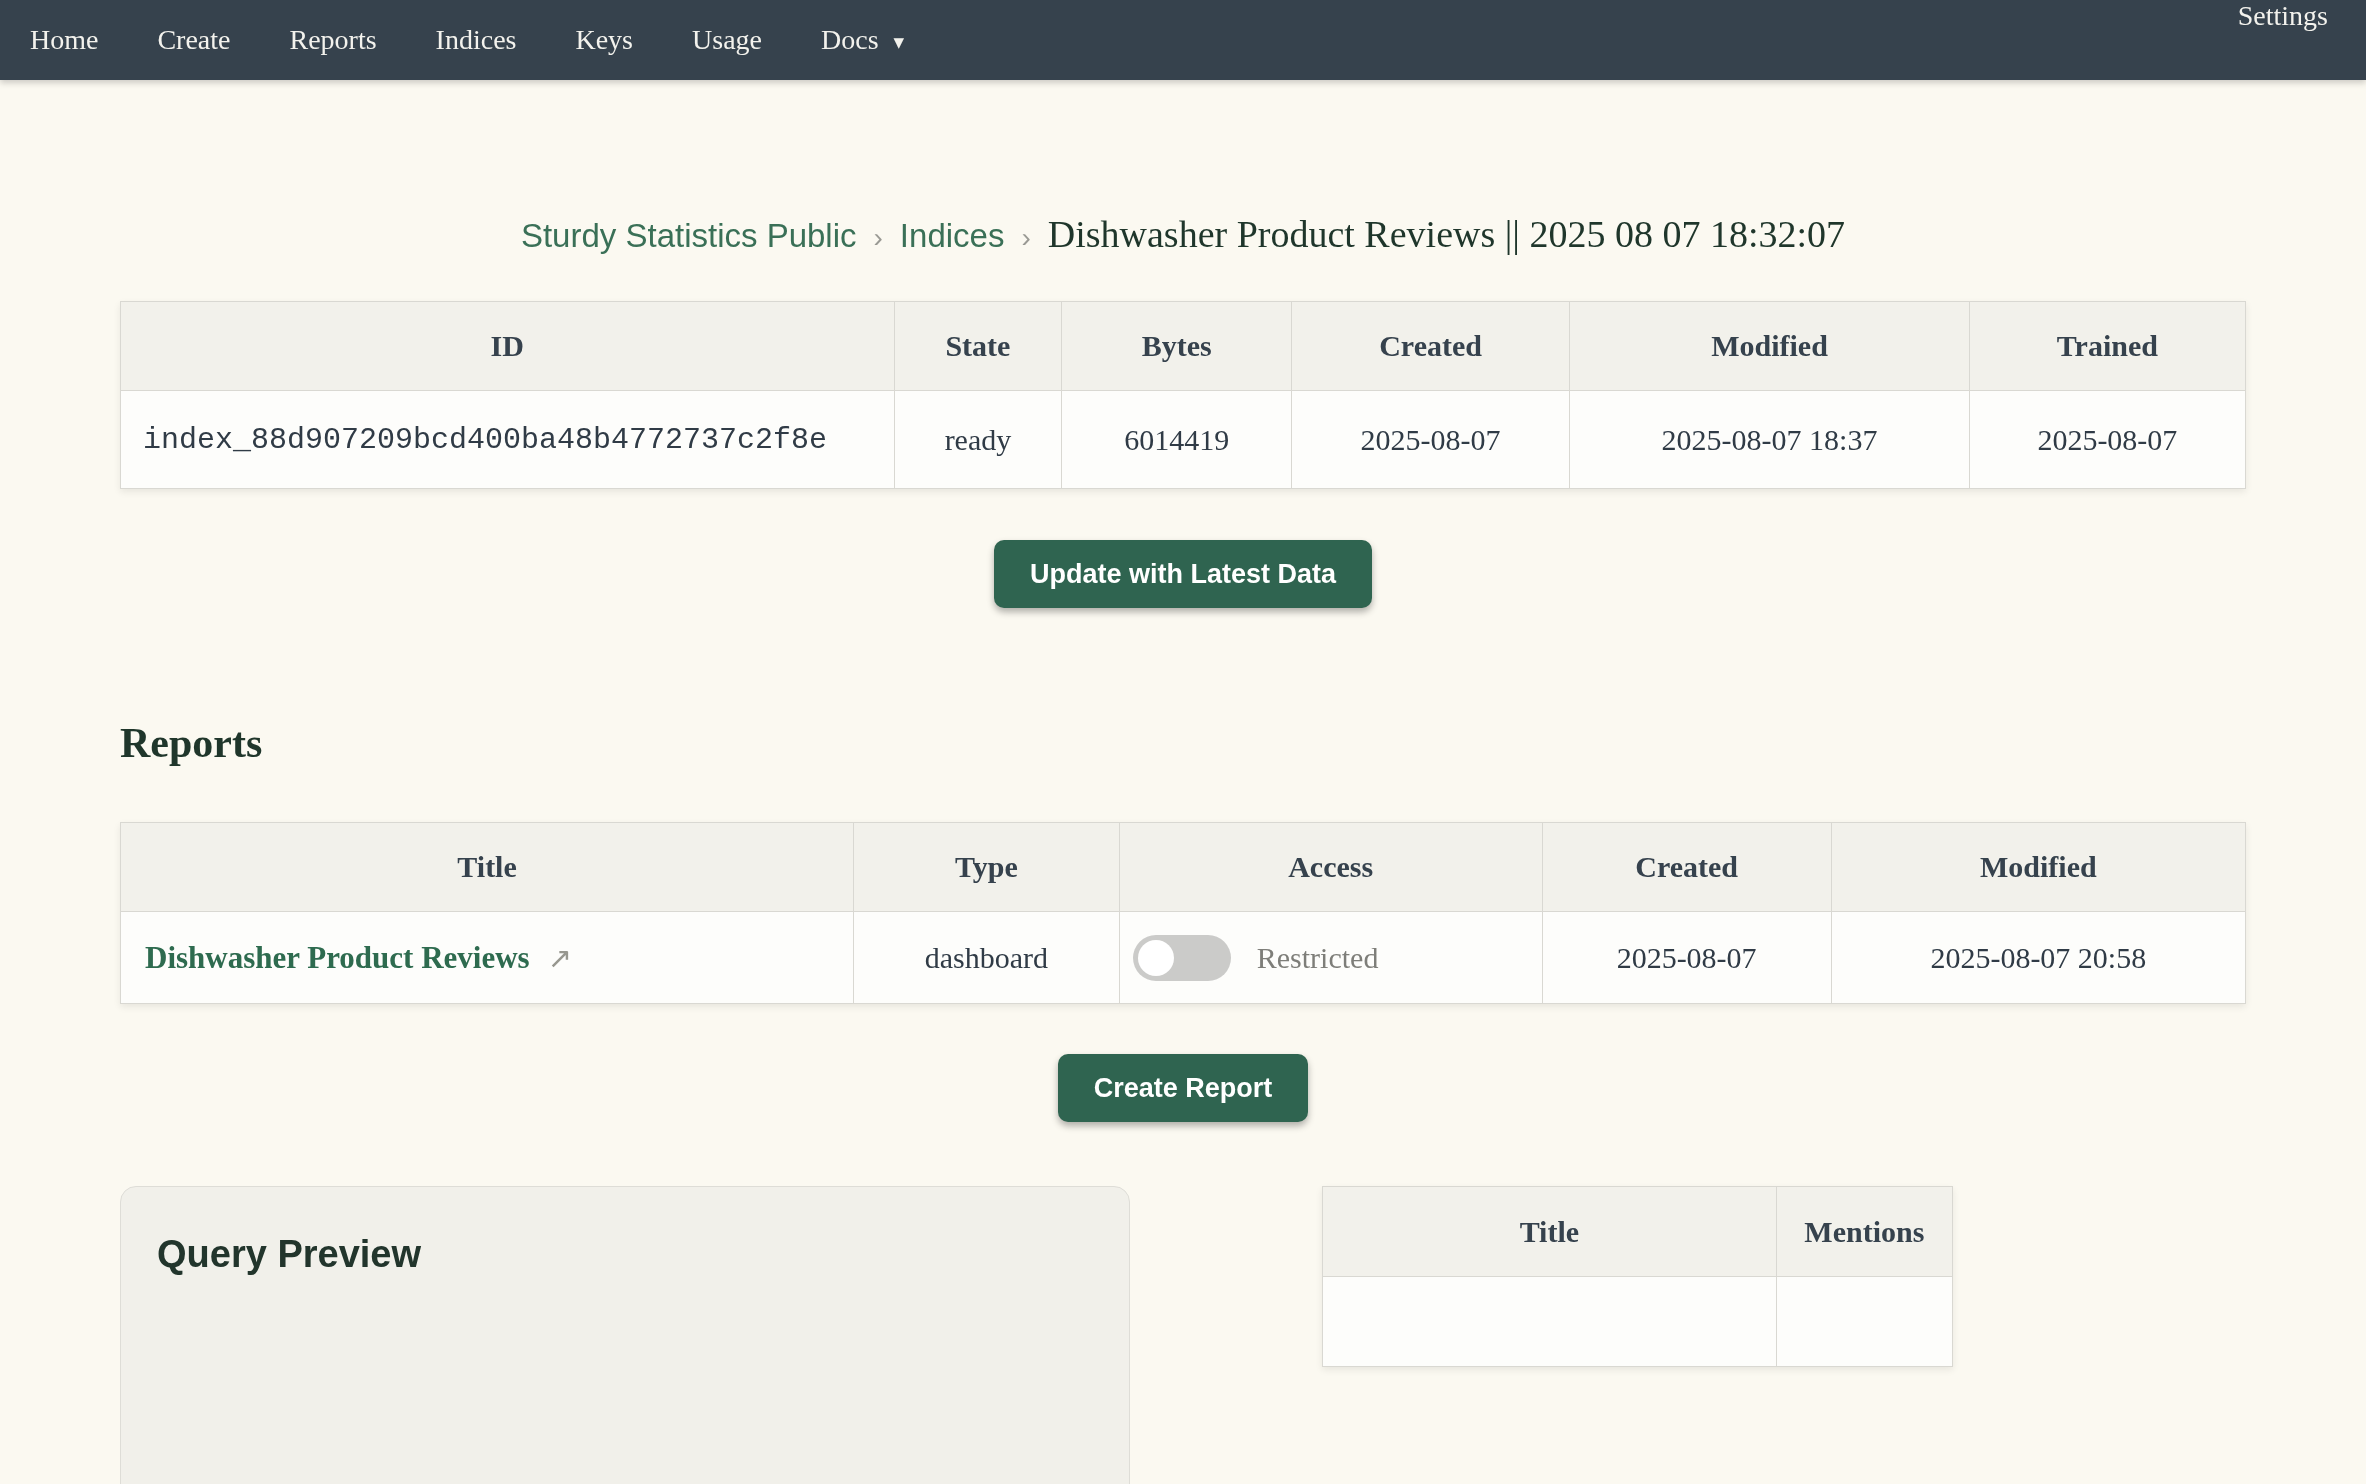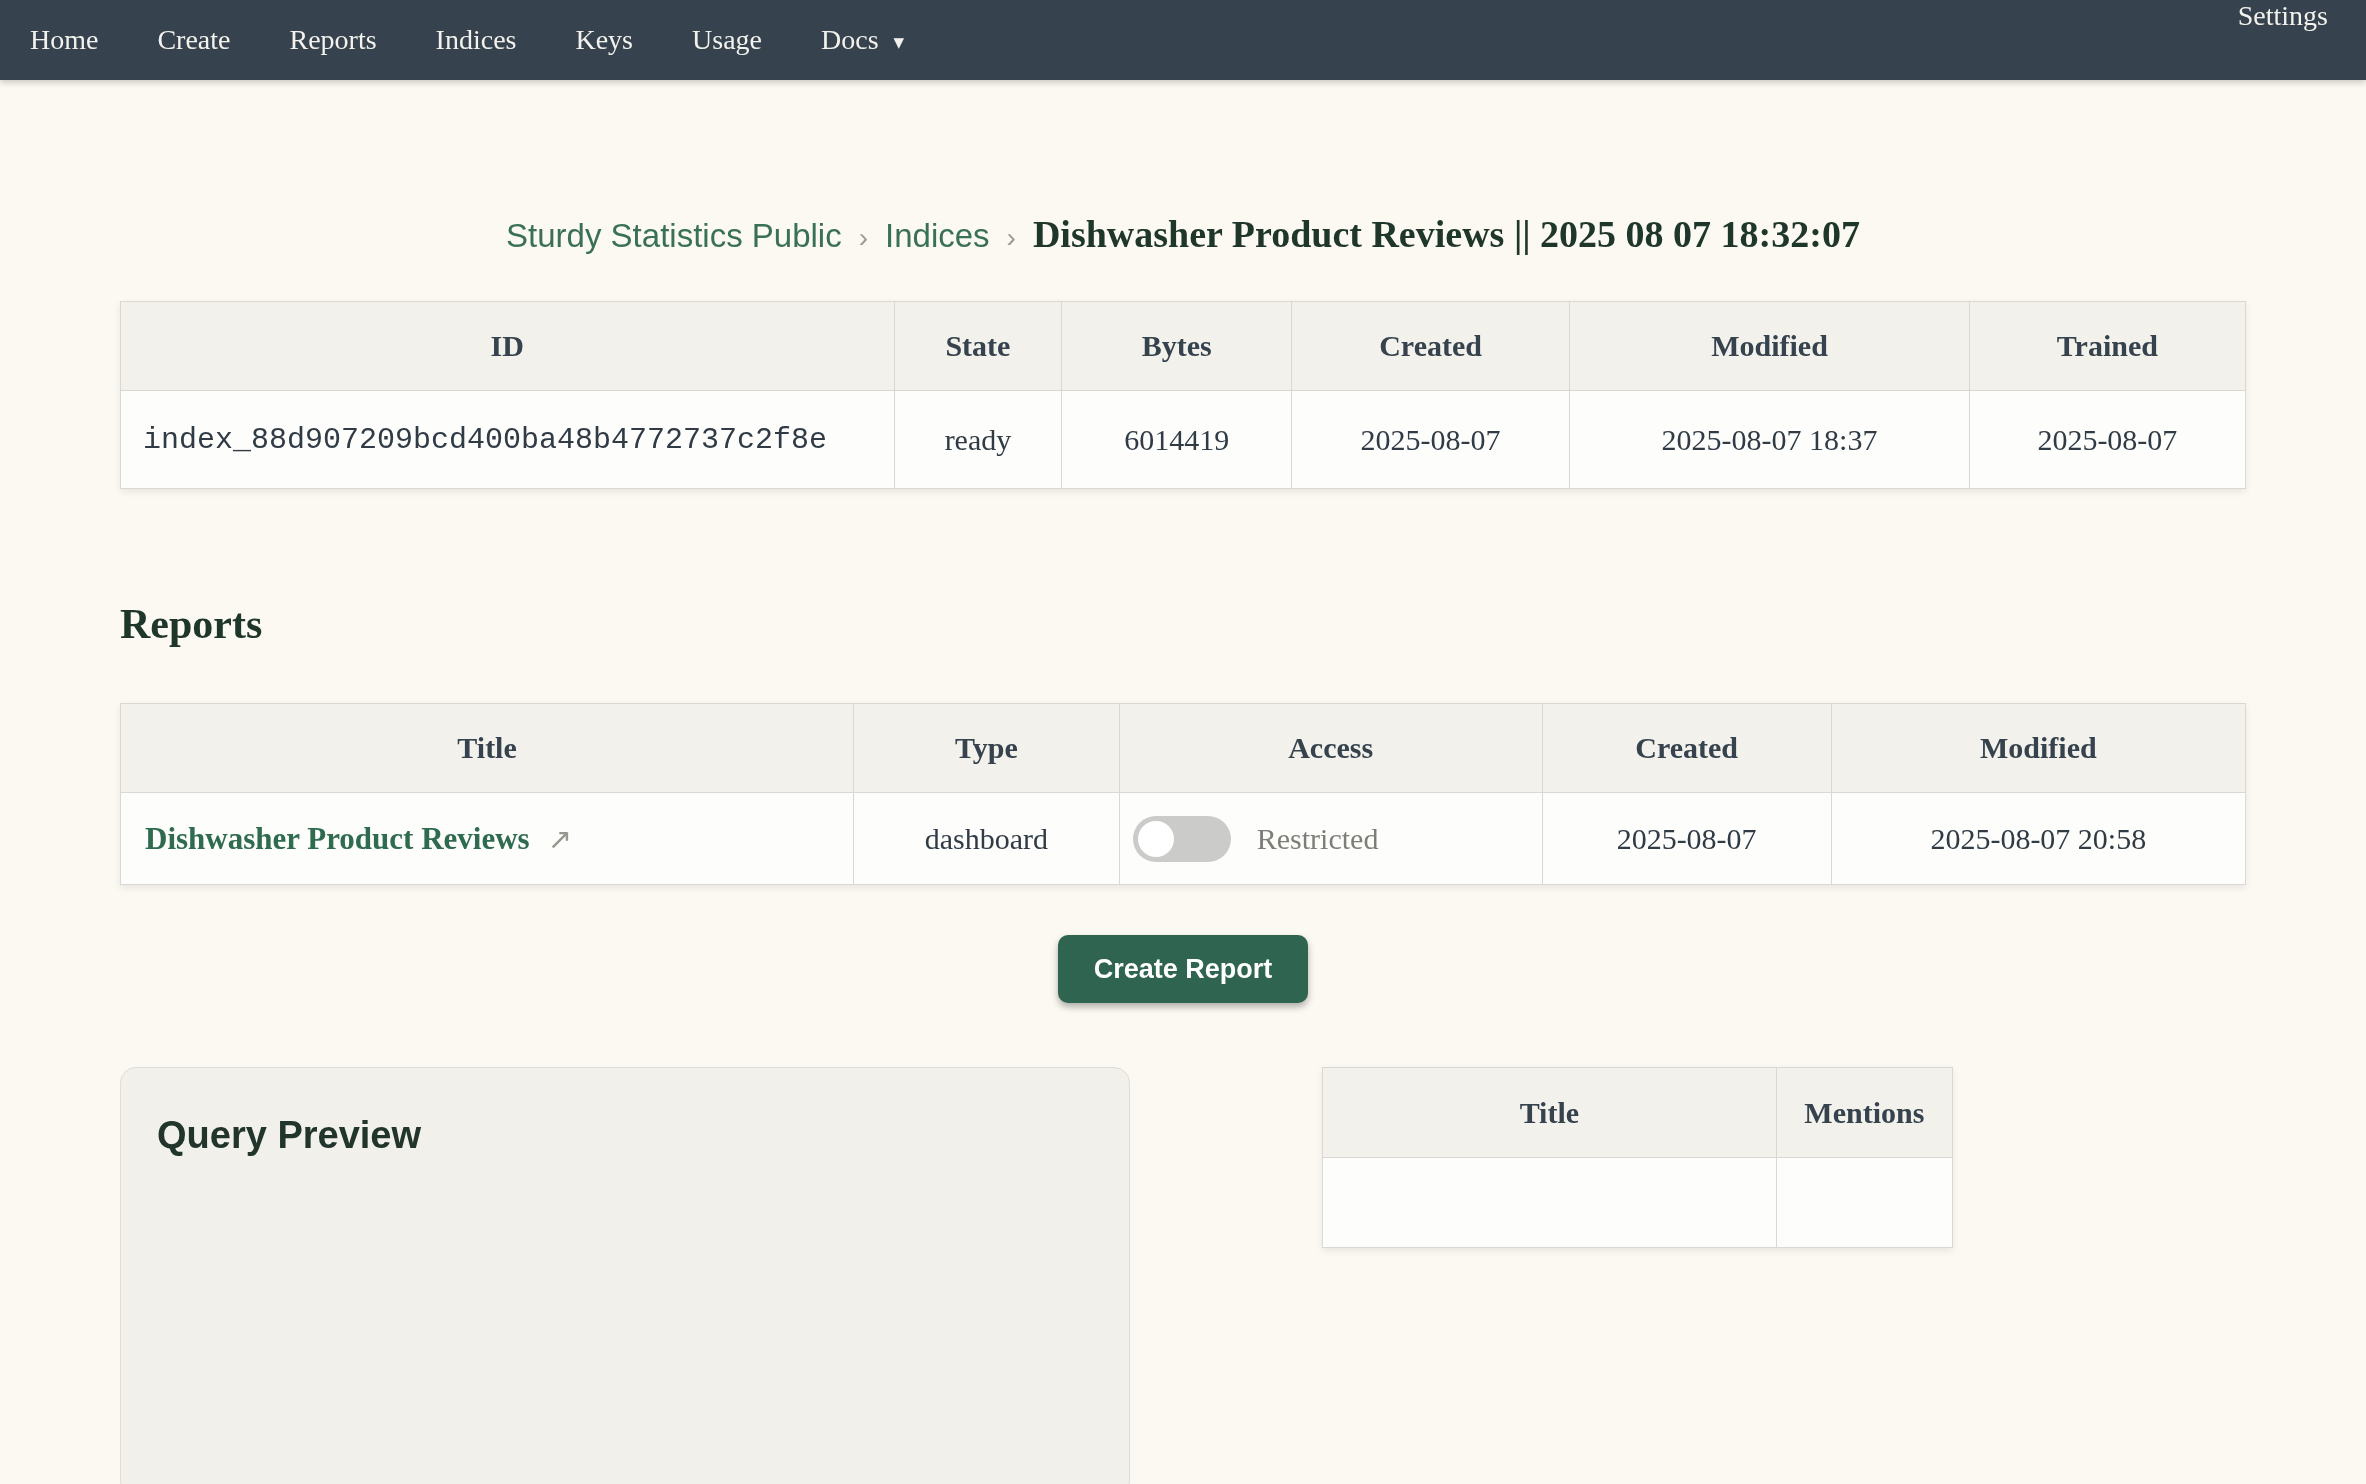--- a/index.html
+++ b/index.html
@@ -37,21 +37,21 @@
     display: flex; justify-content: center; align-items: baseline; gap: 17px;
   }
   .crumb-link {
     font-family: "Liberation Sans", sans-serif;
     font-size: 33px; color: #3A7057; cursor: pointer; text-decoration: none;
   }
   .crumb-sep {
     font-family: "Liberation Sans", sans-serif;
     font-size: 28px; color: #9A9A94;
   }
-  .crumb-current { font-size: 38px; font-weight: bold; color: #1F362B; }
+  .crumb-current { font-size: 38px; font-weight: normal; color: #1F362B; }
 
   
   .data-table {
     width: 100%; border-collapse: collapse;
     background: #FDFDFB; table-layout: fixed;
     box-shadow: 0 3px 7px rgba(0,0,0,0.08);
   }
   .data-table th {
     background: #F2F1EB; color: #36424D;
     font-size: 30px; font-weight: bold;
@@ -187,20 +187,23 @@
         <td class="id-cell">index_88d907209bcd400ba48b4772737c2f8e</td>
         <td>ready</td>
         <td>6014419</td>
         <td>2025-08-07</td>
         <td>2025-08-07 18:37</td>
         <td>2025-08-07</td>
       </tr>
     </tbody>
   </table>
 
+  <div class="btn-row btn-update-row">
+    <button class="btn">Update with Latest Data</button>
+  </div>
 
   <h2 class="section-heading reports-heading">Reports</h2>
 
   <table class="data-table reports-table">
     <colgroup>
       <col style="width:34.5%">
         <col style="width:12.5%">
         <col style="width:19.9%">
       <col style="width:13.6%">
         <col style="width:19.5%">

